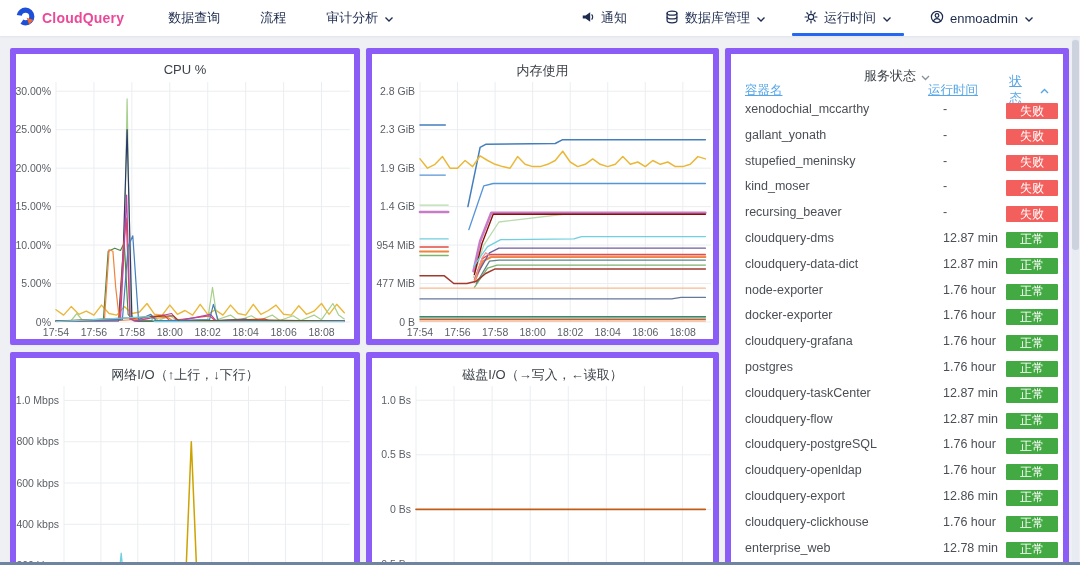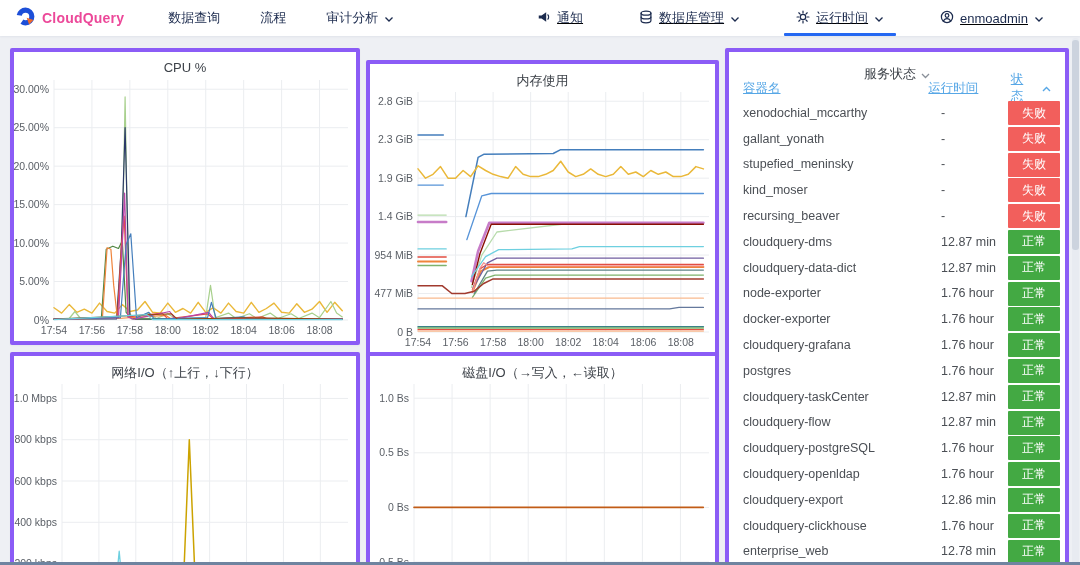--- a/index.html
+++ b/index.html
@@ -6,56 +6,56 @@
   html,body { width:1080px; height:565px; overflow:hidden; }
   body { font-family:"Liberation Sans","DejaVu Sans",sans-serif; background:#eef0f4; position:relative; }
 
   
   .navbar { position:absolute; left:0; top:0; width:1080px; height:36px; background:#fff;
             display:flex; align-items:stretch; z-index:20; box-shadow:0 1px 2px rgba(20,40,80,.06); }
   .brand { display:flex; align-items:center; gap:7px; padding-left:16px; margin-right:30px; }
   .brand-text { font-size:14px; font-weight:bold; color:#ec4899; letter-spacing:.2px; }
   .nav-left, .nav-right { display:flex; align-items:stretch; }
   .nav-left { gap:12px; }
-  .nav-right { margin-left:auto; padding-right:22px; gap:28px;text-decoration:underline; }
+  .nav-right { margin-left:auto; padding-right:32px; gap:10px; }
   .nav-item { display:flex; align-items:center; gap:6px; padding:0 14px; font-size:13px;
               color:#1c2b4e; cursor:pointer; position:relative; white-space:nowrap; }
   .nav-item.active::after { content:""; position:absolute; left:2px; right:2px; bottom:0;
               height:3px; background:var(--accent); border-radius:1px; }
   .nav-item svg { flex:0 0 auto; }
 
   
-  .panel { position:absolute; background:#fff; border:4px solid #8b5cf6; border-radius:2px;
+  .panel { position:absolute; background:#fff; border:6px solid #8b5cf6; border-radius:2px;
            box-shadow:0 1px 2px rgba(30,40,70,.04); overflow:hidden; }
   .p-cpu   { left:10px;  top:48px;  width:350px; height:297px; }
-  .p-mem   { left:366px; top:60px;  width:353px; height:297px; }
+  .p-mem   { left:366px; top:48px;  width:353px; height:297px; }
   .p-status{ left:725px; top:48px;  width:344px; height:560px; }
   .p-net   { left:10px;  top:352px; width:350px; height:280px; }
   .p-disk  { left:366px; top:352px; width:353px; height:280px; }
 
   .chart-title { height:24px; padding-top:8px; text-align:center; font-size:13px;
                  font-weight:500; color:#3d4249; }
   .chart-svg { display:block; }
   .tick-label { font-size:10.5px; fill:#5a5f66; }
   .grid-line { stroke:#ebedf0; stroke-width:1; }
 
   
   .status-title { height:26px; padding-top:18px; text-align:center; font-size:13px; font-weight:500;
                   color:#3d4249; display:flex; align-items:center; justify-content:center; gap:5px; }
   .status-header { height:20px; display:flex; align-items:center; font-size:12.5px; color:#57a7e6;
                    padding:0 14px 0 14px;text-decoration:underline; }
   .col-name   { width:198px; display:flex; align-items:center; gap:4px; cursor:pointer; }
   .col-uptime { width:88px;  display:flex; align-items:center; gap:4px; cursor:pointer; }
   .col-status { margin-left:auto; display:flex; align-items:center; gap:9px; cursor:pointer; }
   .status-rows { margin-top:2px; }
-  .status-row { height:25.8px; display:flex; align-items:center; font-size:12.5px; color:#4b4f55;
+  .status-row { height:25.8px; display:flex; align-items:flex-start; font-size:12.5px; color:#4b4f55;
                 padding-left:14px; position:relative; }
   .cell-name   { width:198px; overflow:hidden; white-space:nowrap; }
   .cell-uptime { width:120px; }
-  .badge { position:absolute; right:5px; top:1px; width:52px; height:24px; display:flex;
+  .badge { position:absolute; right:5px; top:1px; width:52px; height:16px; display:flex;
            align-items:center; justify-content:center; color:#fff; font-size:12px; border-radius:1px; }
   .badge.fail { background:var(--fail); }
   .badge.ok   { background:var(--ok); }
 
   
   .page-scrollbar { position:absolute; right:1px; top:38px; width:7px; height:527px;
                     background:#e8ebf1; border-radius:3px; z-index:15; }
   .page-scrollbar .thumb { position:absolute; left:0; top:2px; width:7px; height:210px;
                     background:#ccd3de; border-radius:3px; }
   .bottom-edge { position:absolute; left:0; bottom:0; width:1080px; height:3px;

